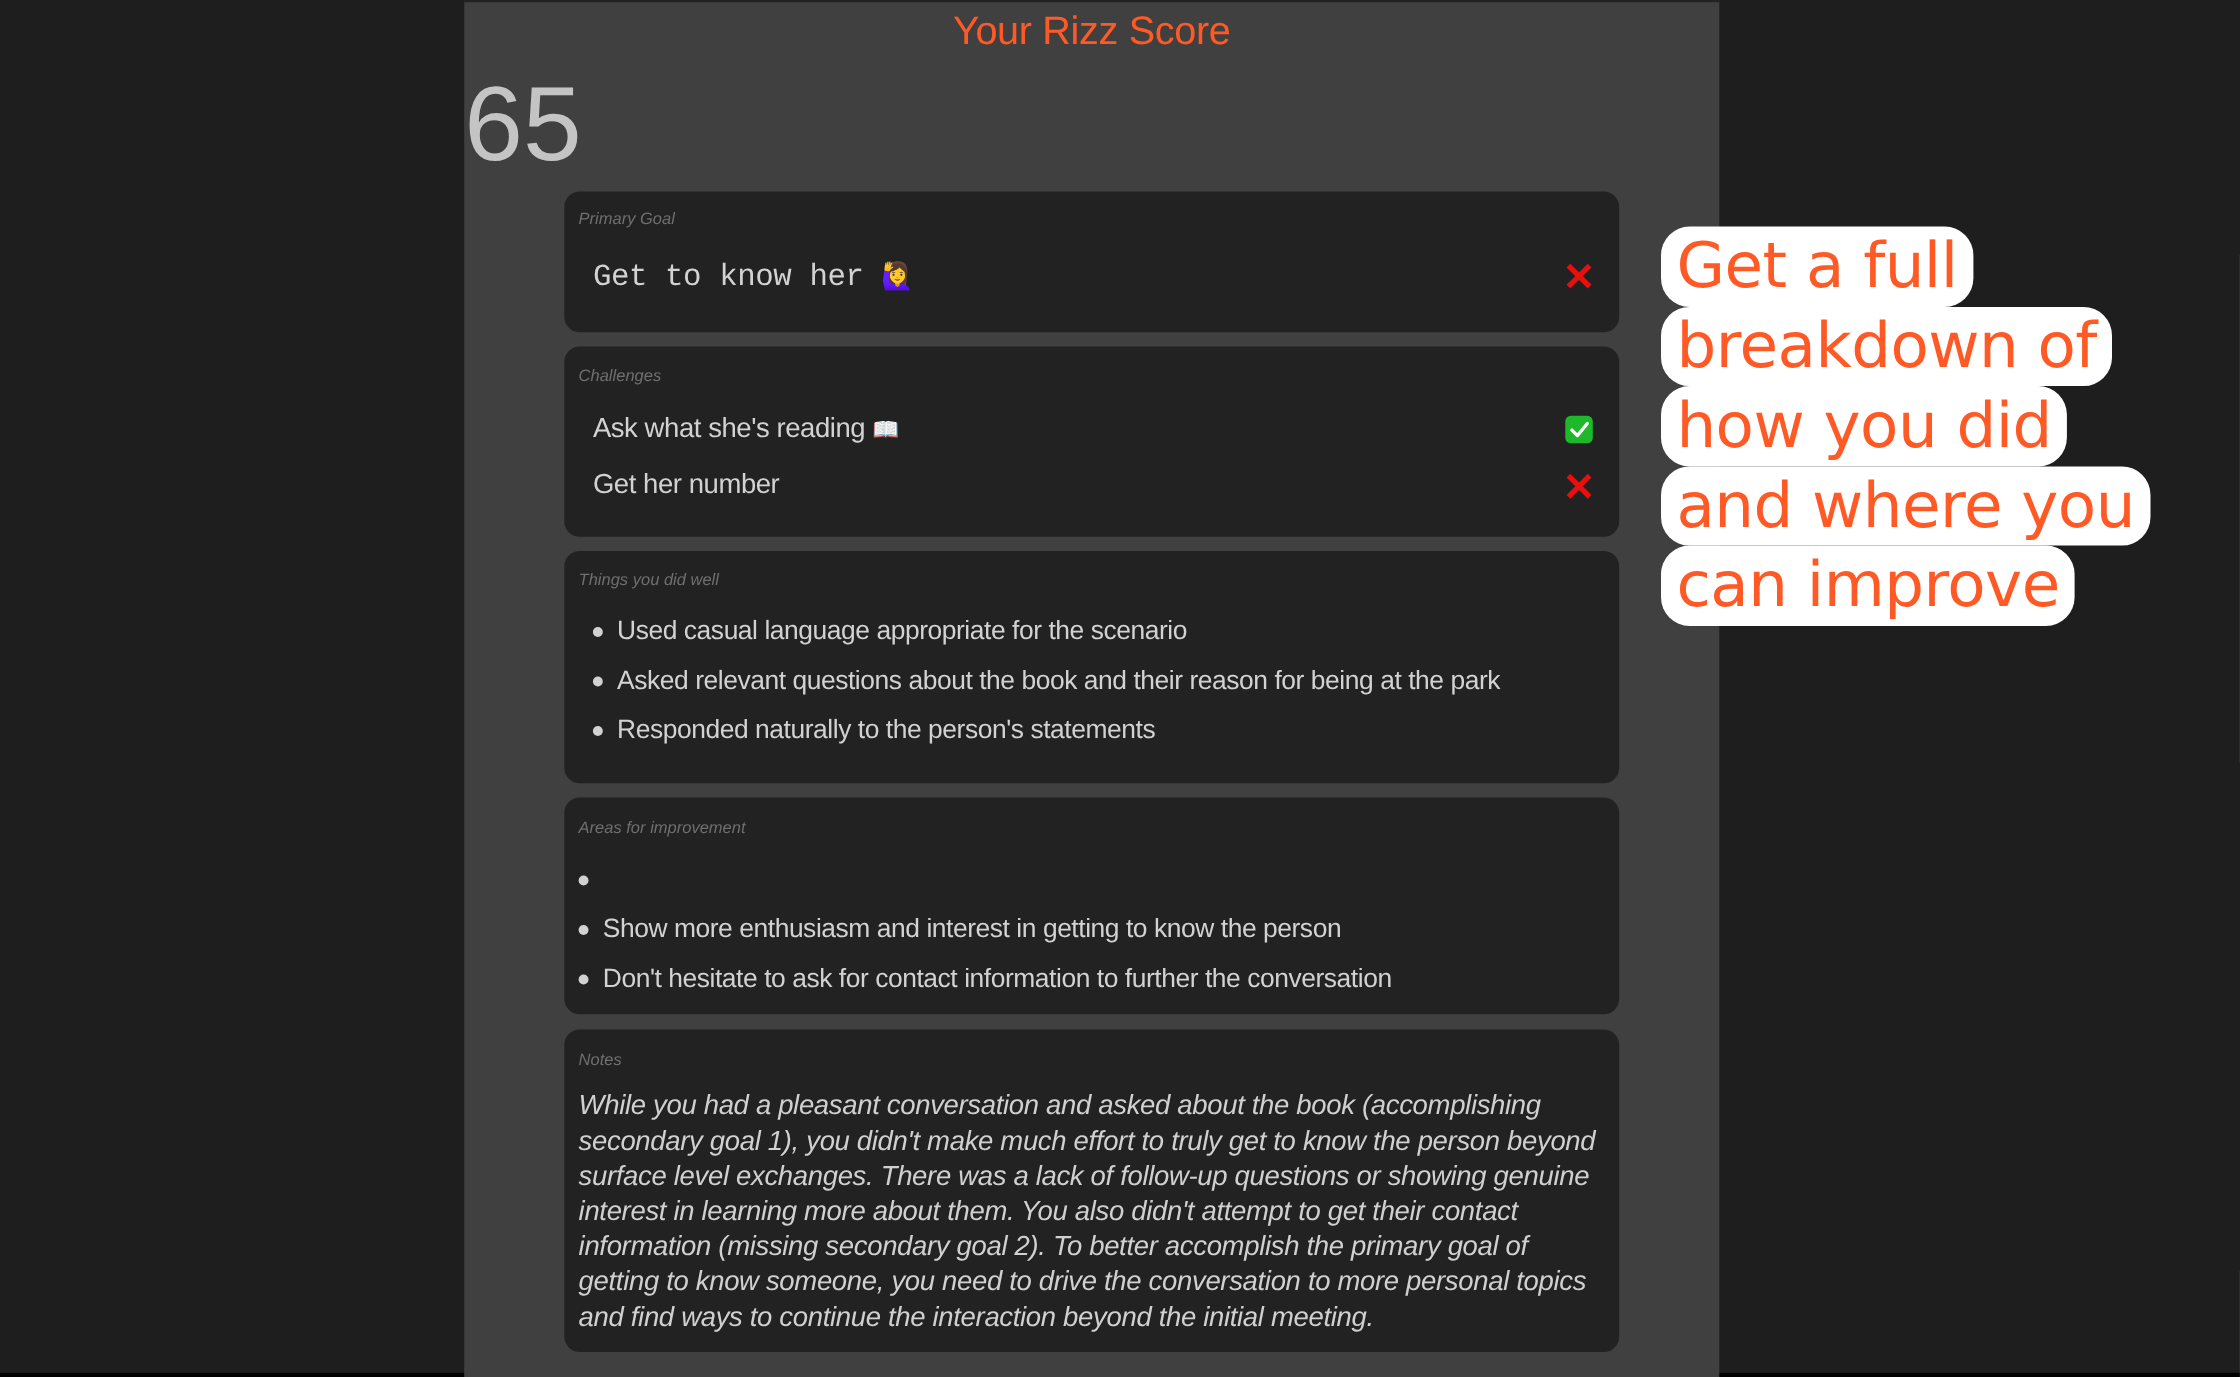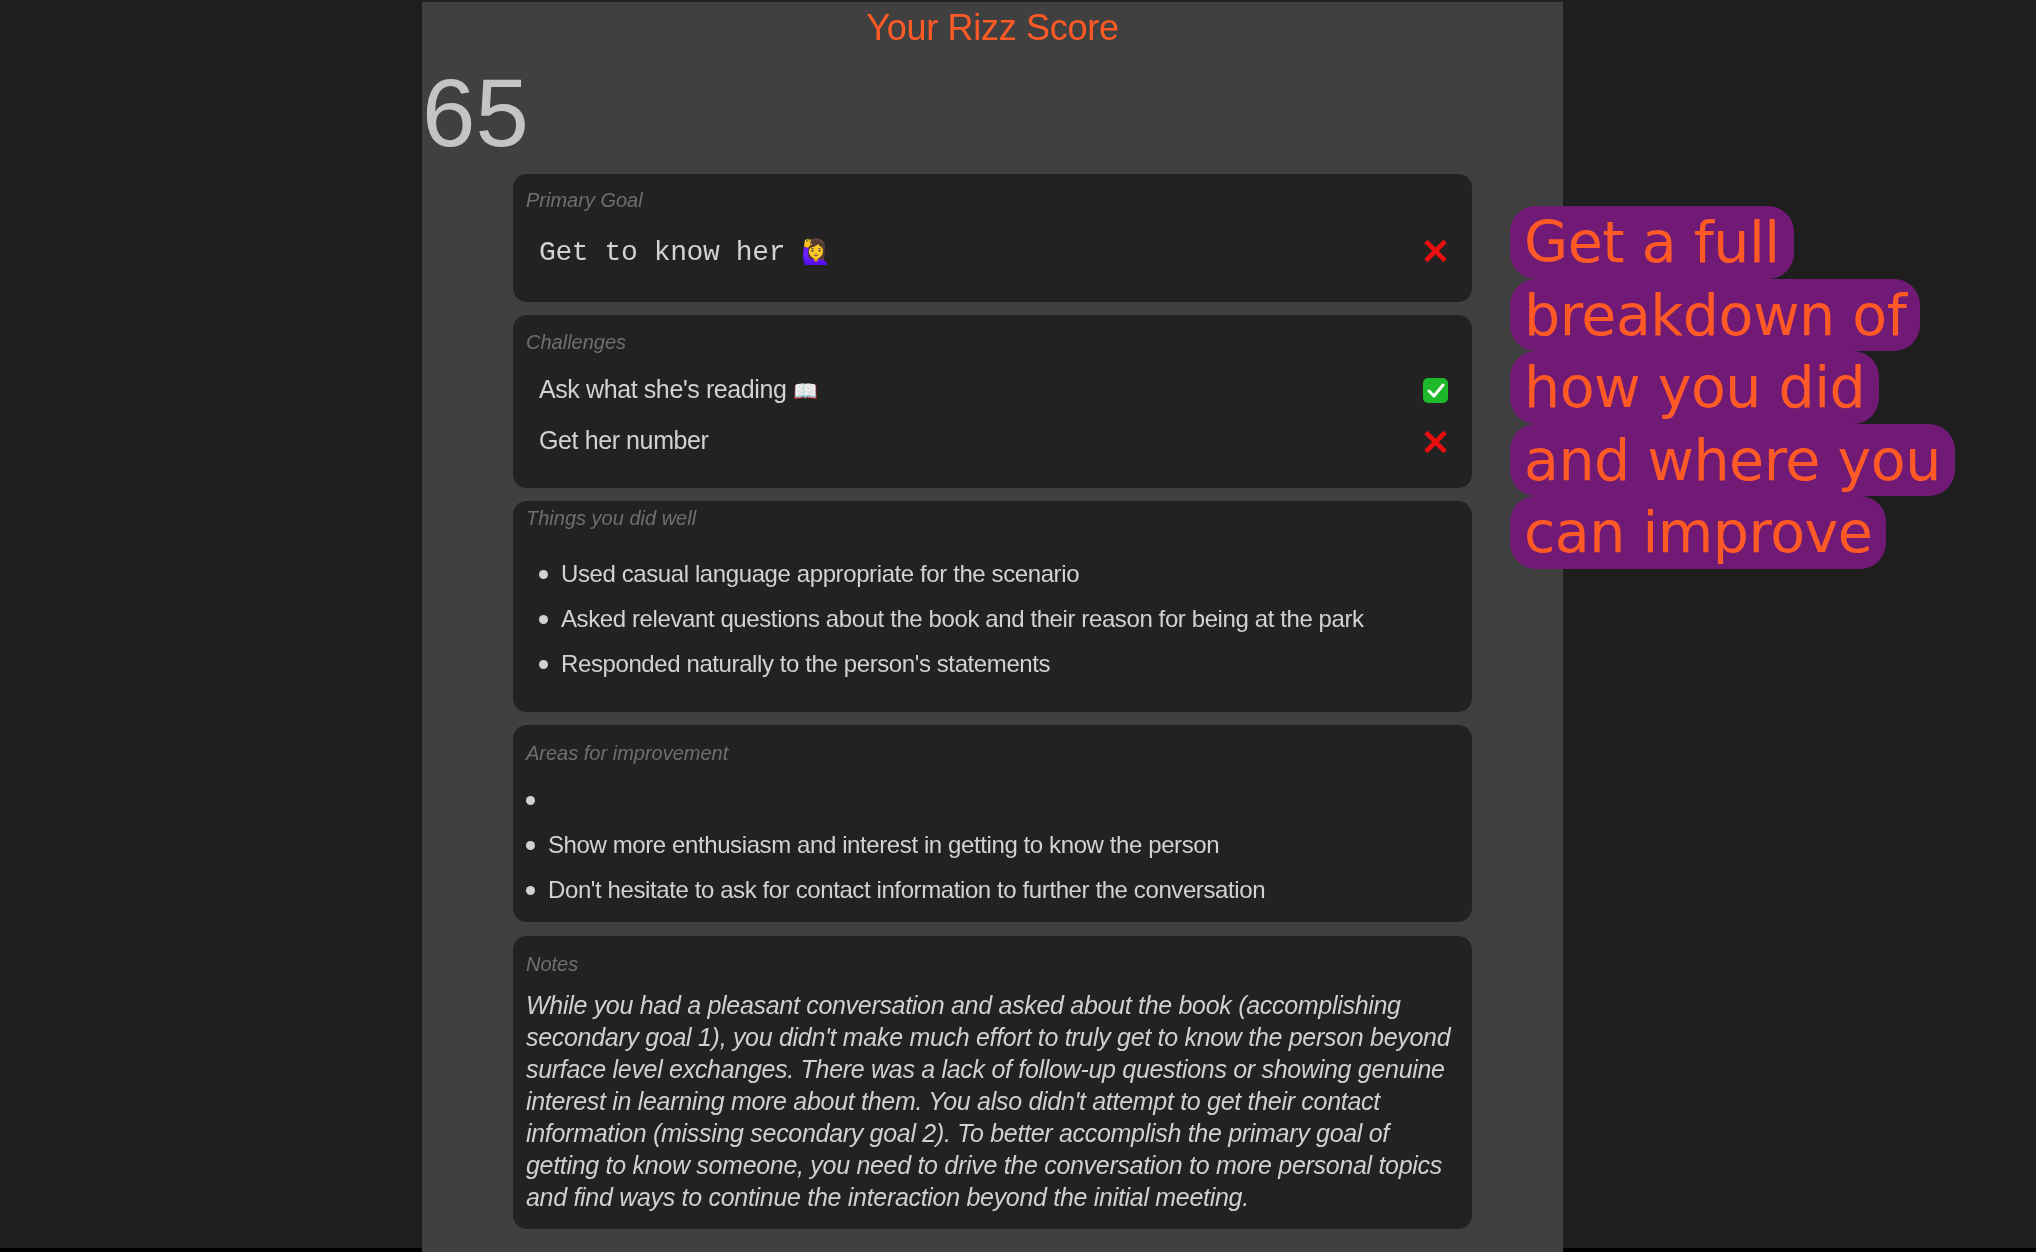--- a/index.html
+++ b/index.html
@@ -19,40 +19,40 @@
     color:#ff5a26; font-size:36px; line-height:48px; letter-spacing:-0.3px;
   }
   .score {
     position:absolute; left:0; width:100%; top:58px; 
     color:#c4c4c4; font-size:96px; line-height:110px;
   }
   .card {
     position:absolute; left:91px; width:959px; background:#222222; border-radius:14px;
   }
   .card-label {
-    position:absolute; left:13px; color:#6f6f6f; font-style:italic; font-size:20px; line-height:26px;
+    position:absolute; left:13px; color:#6f6f6f; font-style:italic; font-size:15px; line-height:26px;
   }
   .row-text { position:absolute; left:26px; color:#d2d2d2; font-size:25px; line-height:30px; letter-spacing:-0.4px; white-space:nowrap; }
   .status-icon { position:absolute; left:910px; width:25px; height:25px; display:flex; align-items:center; justify-content:center; }
   .x-icon svg { display:block; }
   .check-icon { background:#1db92b; border-radius:5px; }
   .bullet-item { position:absolute; color:#d2d2d2; font-size:24px; line-height:30px; letter-spacing:-0.4px; white-space:nowrap; }
   .bullet-dot { position:absolute; width:9px; height:9px; border-radius:50%; background:#d2d2d2; }
   .notes-text {
     position:absolute; left:13px; top:53px; width:940px;
     color:#d0d0d0; font-style:italic; font-size:25px; line-height:32px; letter-spacing:-0.3px;
   }
   .emoji { font-size:24px; }
   .annotation {
     position:absolute; left:1510px; top:206px; width:500px;
     font-size:57px; line-height:72.5px; color:#ff5a26;
     font-family:"DejaVu Sans", sans-serif; letter-spacing:-0.5px;
   }
   .annotation span.line {
-    display:inline-block; background:#701a75; padding:0 14px; border-radius:26px;
+    display:inline-block; background:#ffffff; padding:0 14px; border-radius:26px;
   }
 </style>
 </head>
 <body>
 
 <div class="bottom-bar"></div>
 
 <div class="column">
   <div class="top-strip"></div>
 
@@ -87,21 +87,21 @@
       <span>Get her number</span>
     </div>
     <div class="status-icon x-icon" style="top:114px;">
       <svg width="26" height="26" viewBox="0 0 26 26">
           <path d="M3 3 L23 23 M23 3 L3 23" stroke="#e8100f" stroke-width="5"></path>
         </svg>
     </div>
   </div>
 
   <div class="card" style="top:501px;height:211px;">
-    <div class="card-label" style="top:4px;text-align:right;">Things you did well</div>
+    <div class="card-label" style="top:14px;text-align:right;">Things you did well</div>
     <div class="bullet-dot" style="left:26px;top:69px;"></div>
     <div class="bullet-item" style="left:48px;top:58px;">Used casual language appropriate for the scenario</div>
     <div class="bullet-dot" style="left:26px;top:114px;"></div>
     <div class="bullet-item" style="left:48px;top:103px;">Asked relevant questions about the book and their reason for being at the park</div>
     <div class="bullet-dot" style="left:26px;top:159px;"></div>
     <div class="bullet-item" style="left:48px;top:148px;">Responded naturally to the person's statements</div>
   </div>
 
   <div class="card" style="top:725px;height:197px;">
     <div class="card-label" style="top:15px;">Areas for improvement</div>

